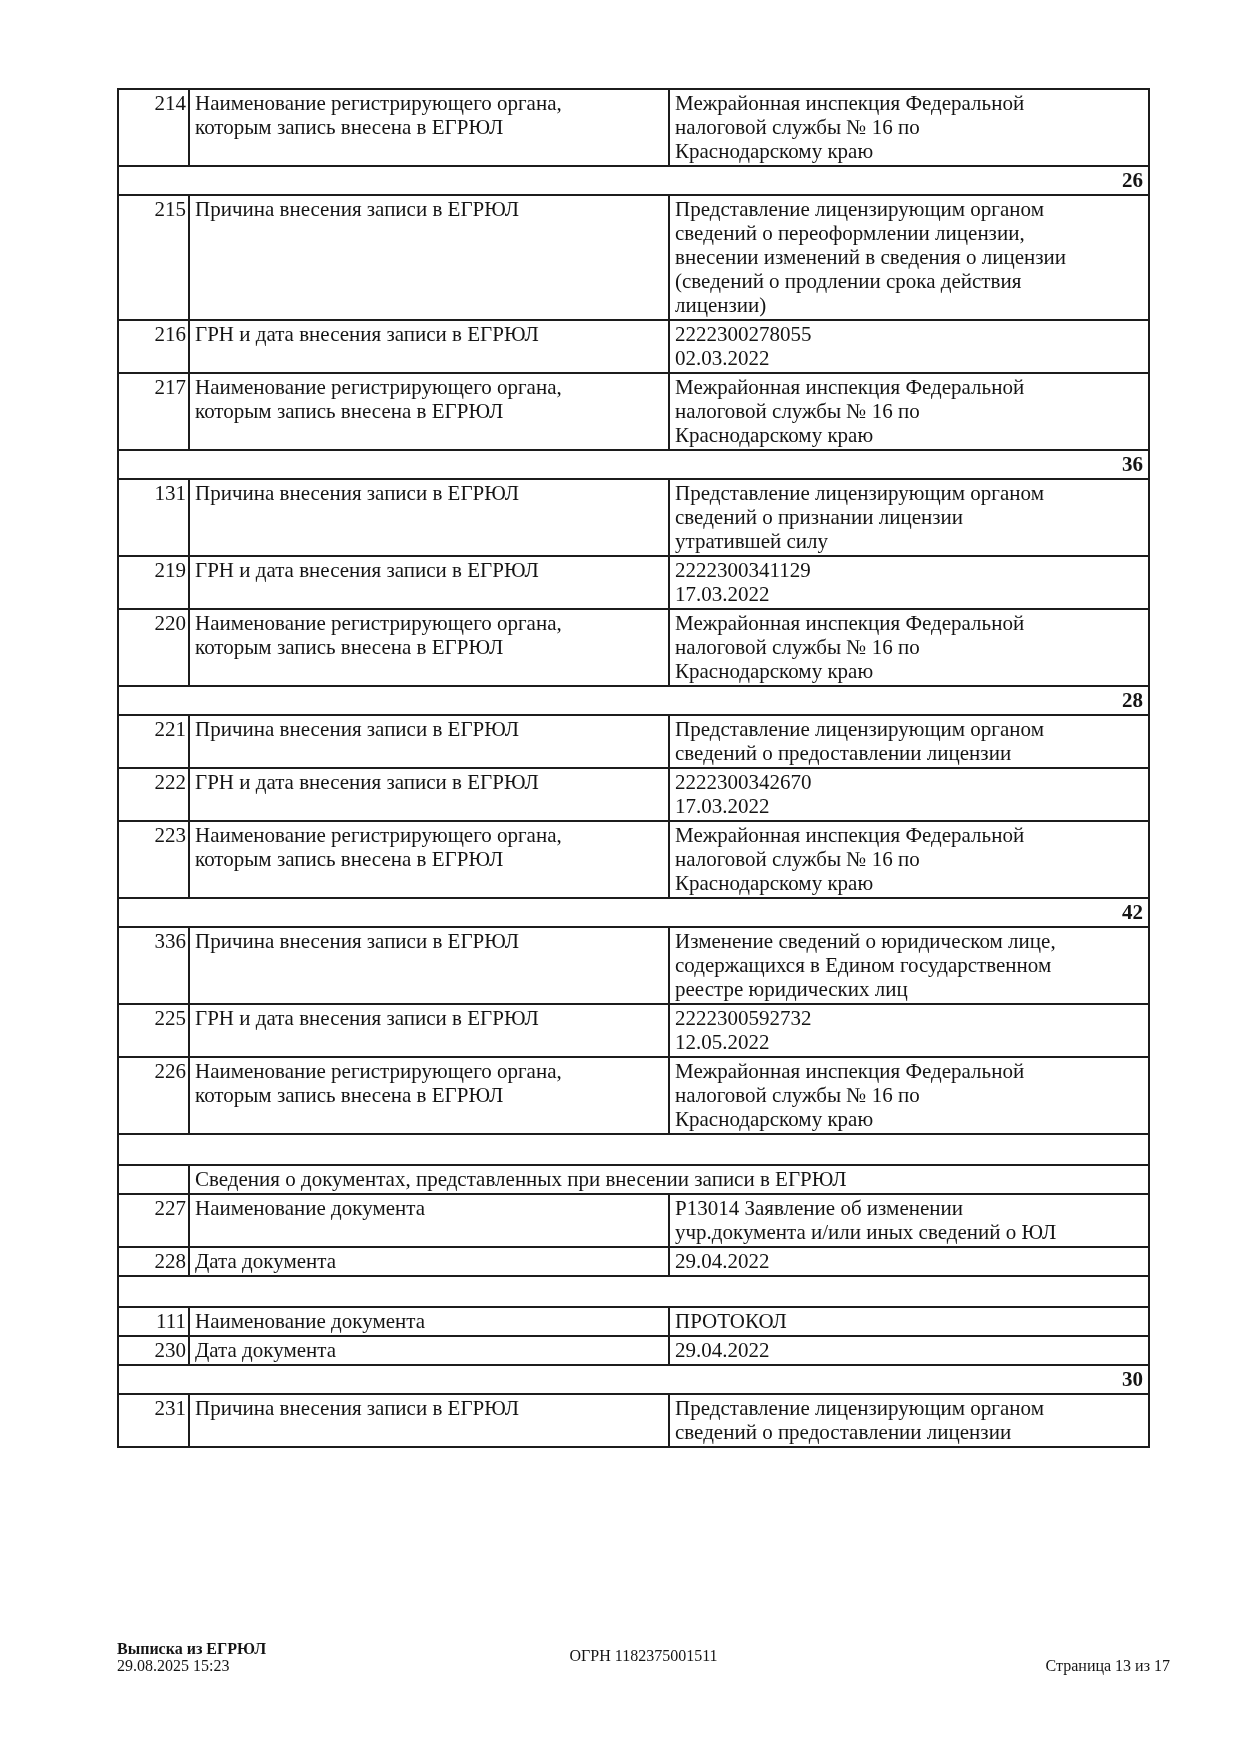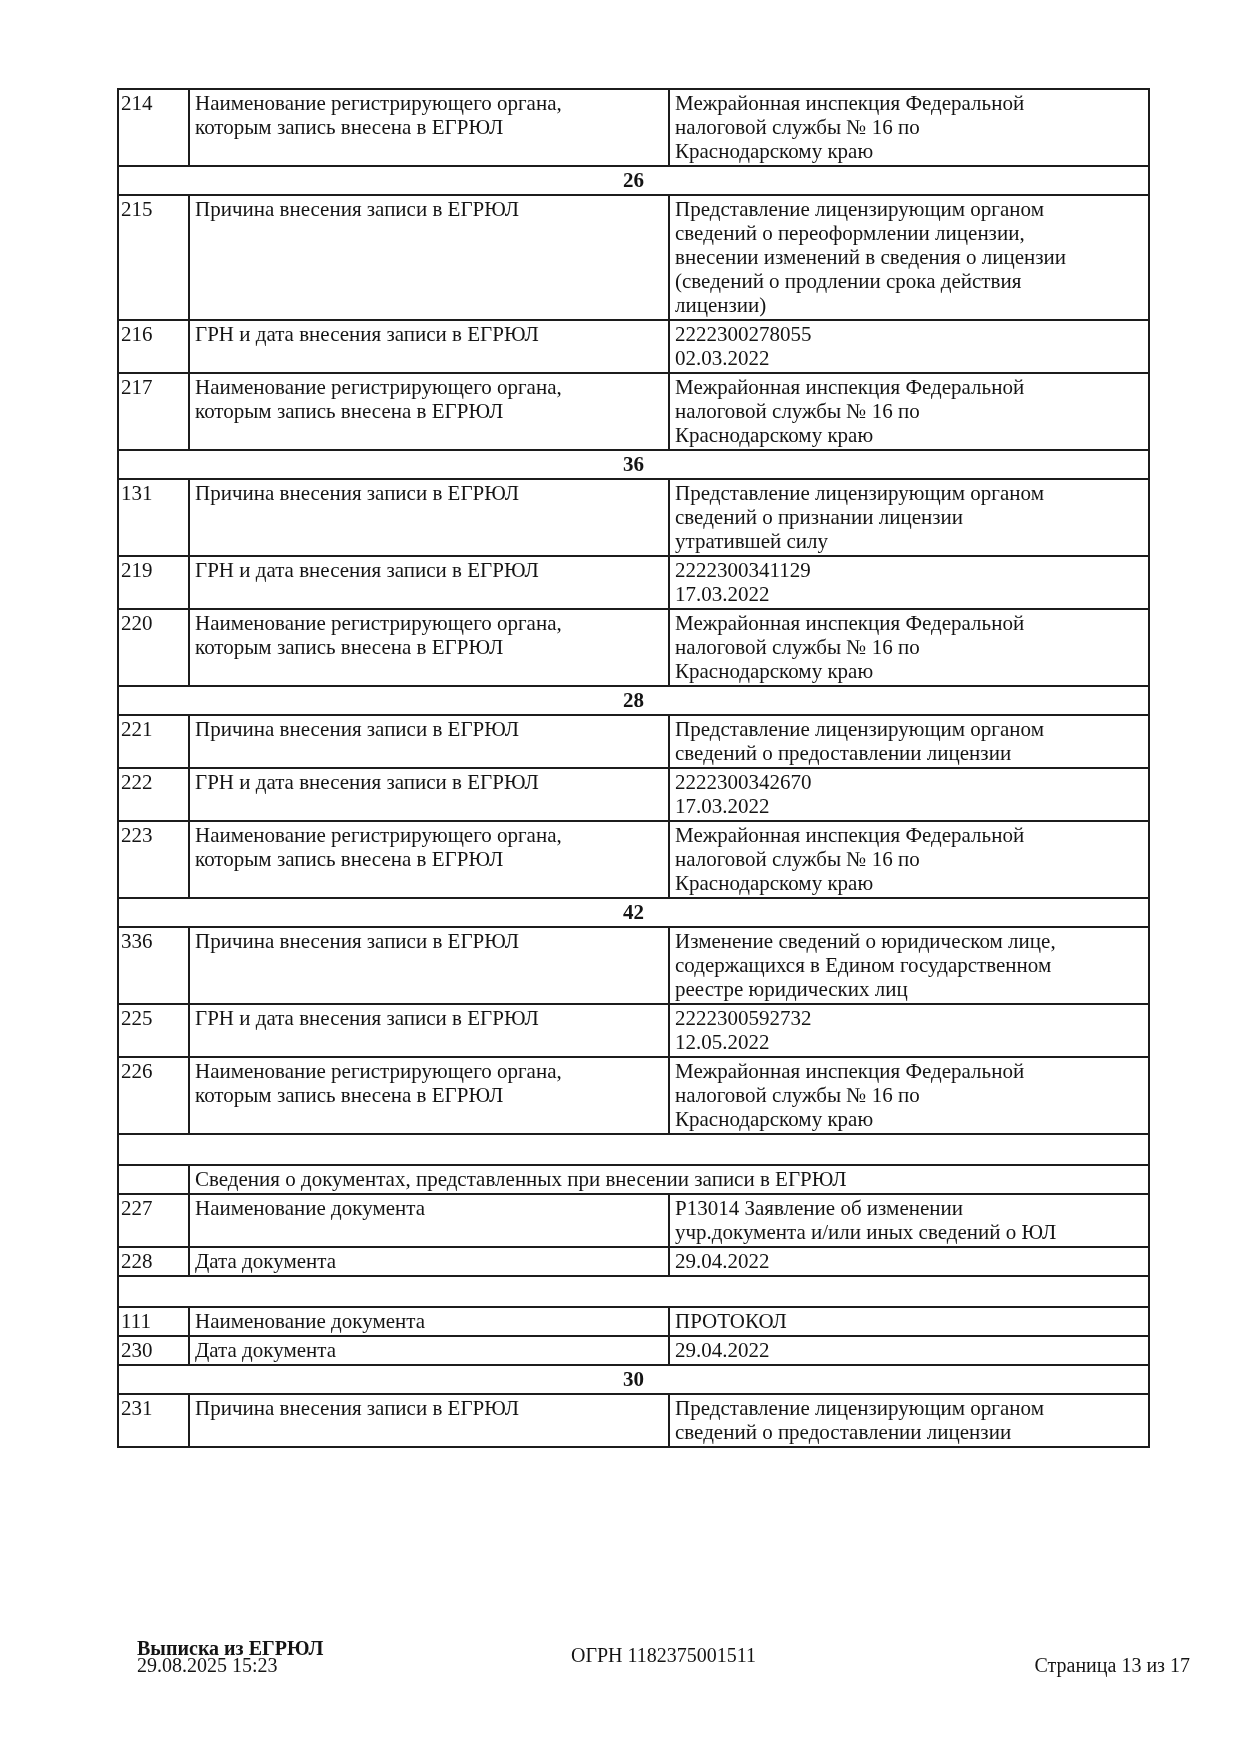--- a/index.html
+++ b/index.html
@@ -22,43 +22,42 @@
   table.registry td{
     border:2px solid #1c1c1c;
     padding:1px 5px 2px 5px;
     vertical-align:top;
     font-size:21px;
     line-height:24px;
     white-space:pre-line;
     overflow:hidden;
   }
   table.registry td.num{
-    text-align:left;
+    text-align:right;
     padding-left:2px;
     padding-right:2px;
     white-space:normal;
   }
   tr.section td{
-    text-align:center;
+    text-align:right;
     font-weight:bold;
     white-space:normal;
   }
   tr.spacer td{
     height:29px;
     padding:0;
   }
   .footer{
     position:absolute;
     left:117px;
     width:1053px;
     top:1636px;
     height:52px;
-    font-size:20px;
+    font-size:16px;
     line-height:17px;
-    margin-left:20px;
   }
   .footer-left{position:absolute;left:0;bottom:14px;}
   .footer-title{font-weight:bold;}
   .footer-center{position:absolute;left:50%;transform:translateX(-50%);bottom:24px;}
   .footer-right{position:absolute;right:0;bottom:14px;}
 </style>
 </head>
 <body>
 
 <div class="page">

